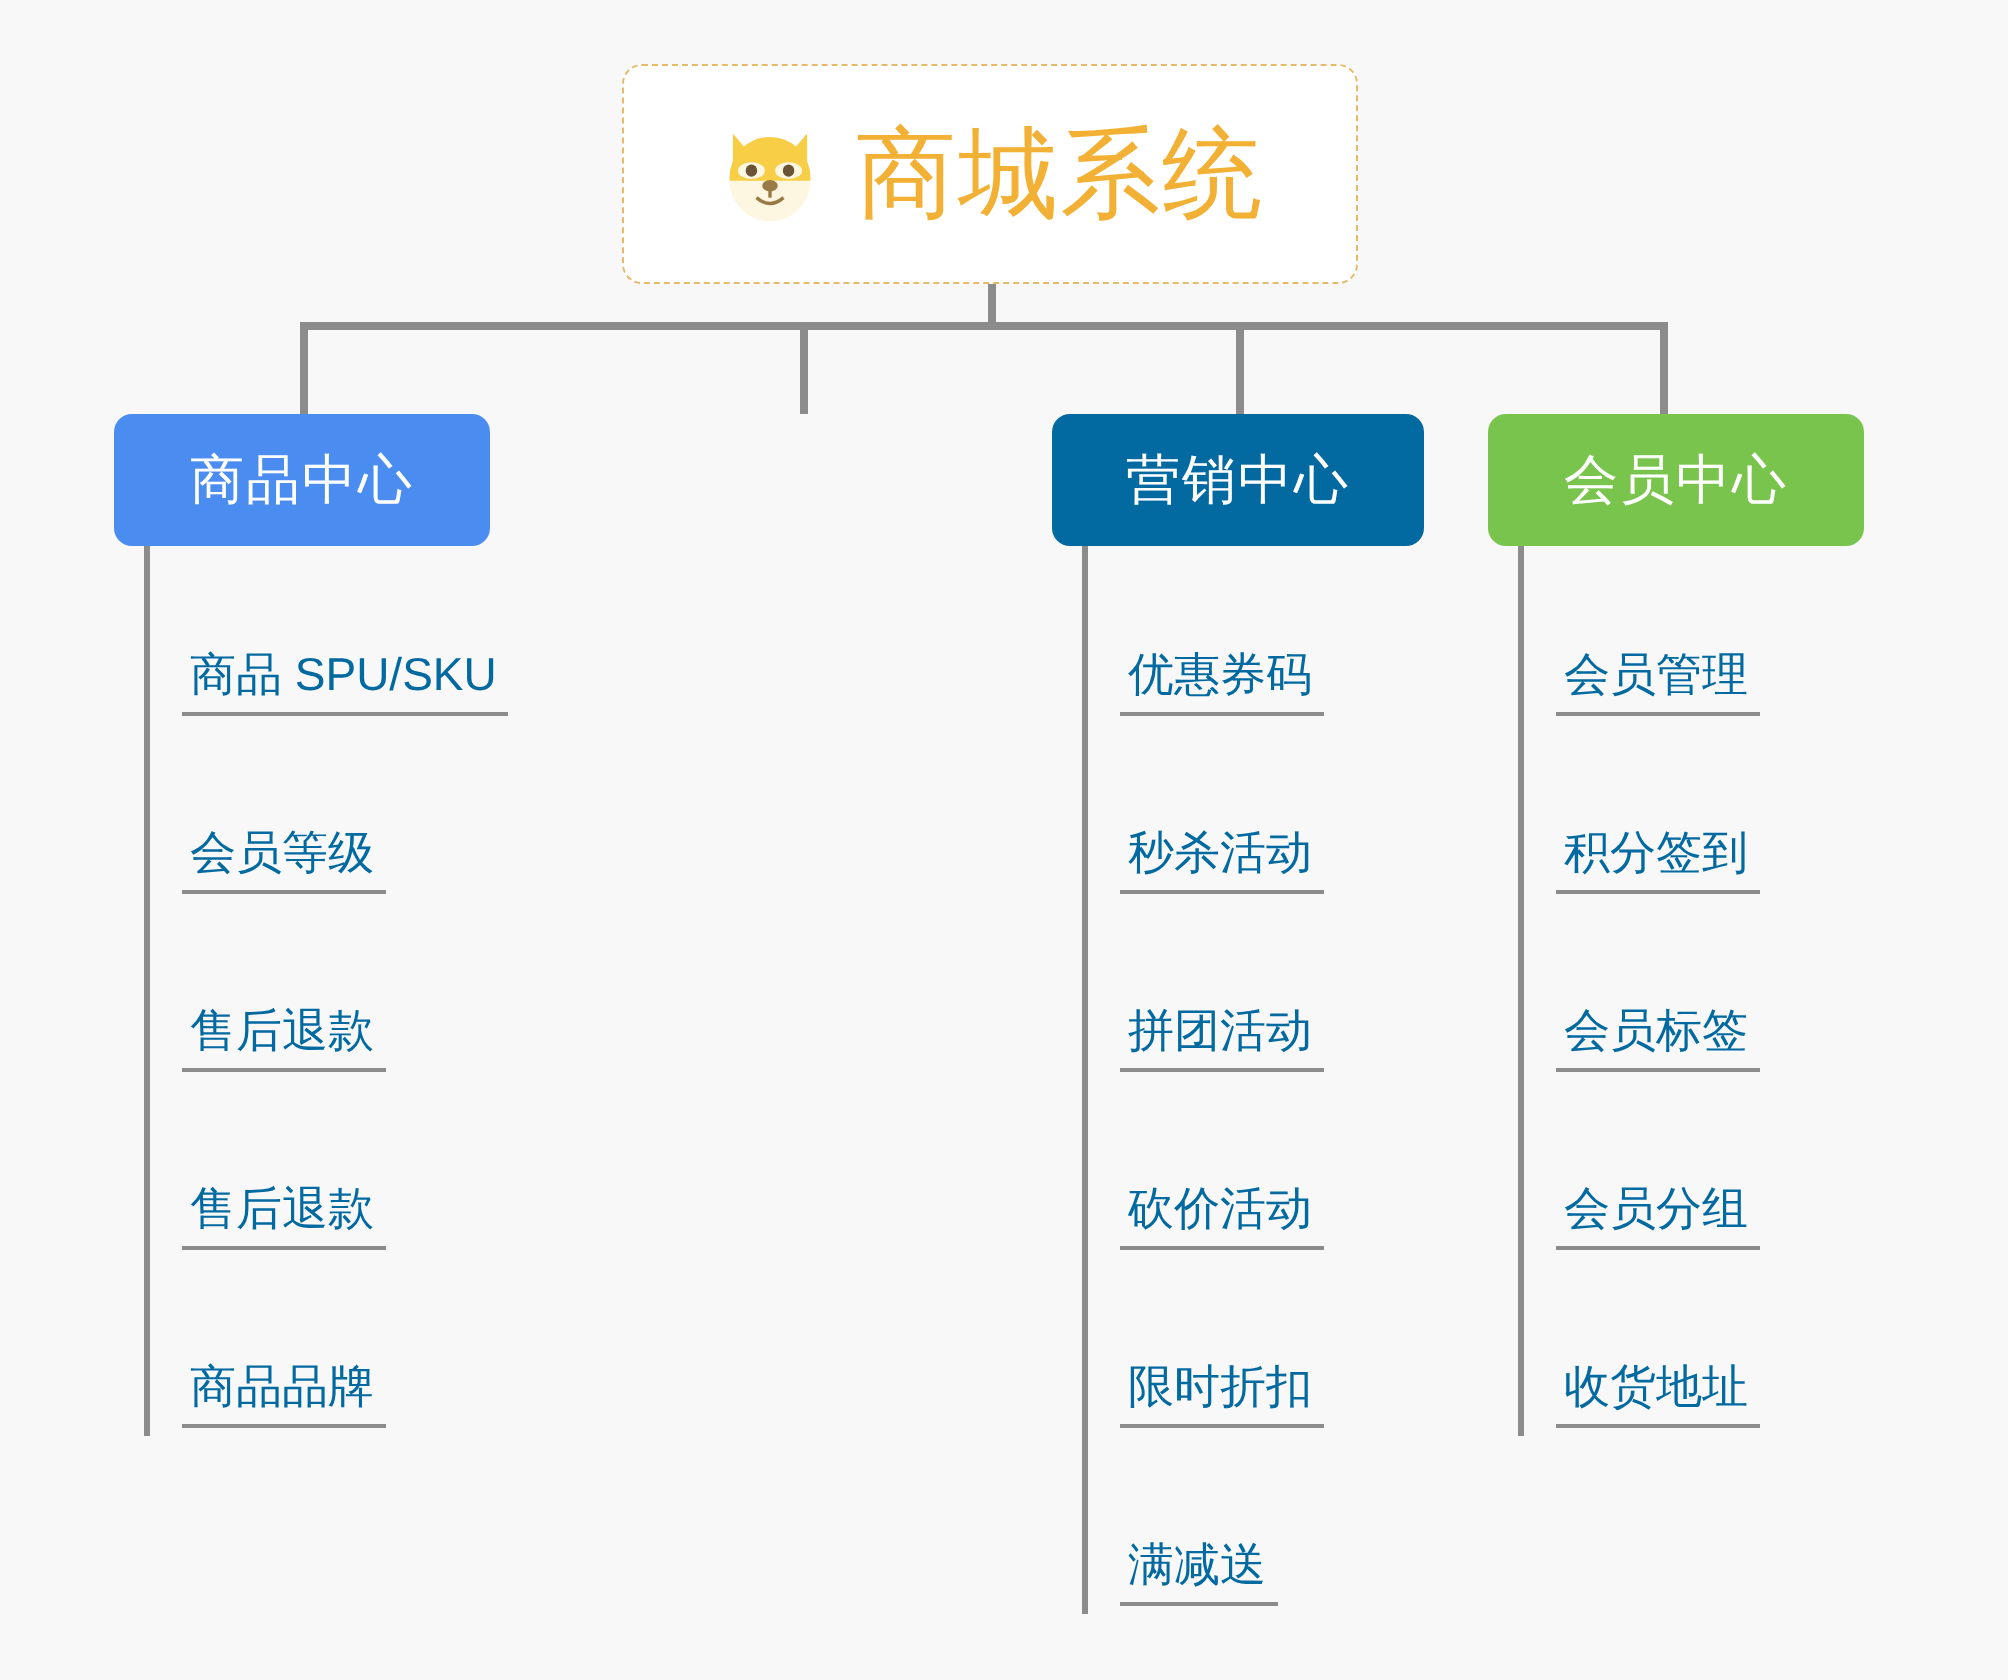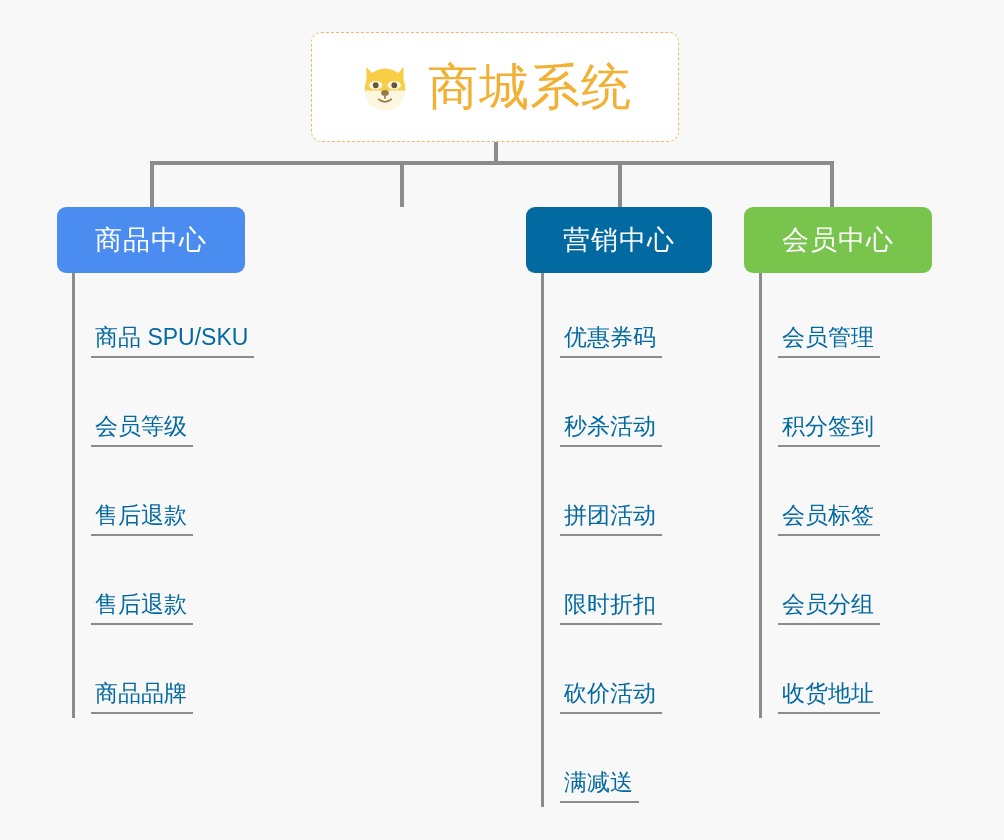--- a/index.html
+++ b/index.html
@@ -203,24 +203,24 @@
       <div class="leaf-item">
           <span class="leaf-label">优惠券码</span>
         </div>
       <div class="leaf-item">
           <span class="leaf-label">秒杀活动</span>
         </div>
       <div class="leaf-item">
           <span class="leaf-label">拼团活动</span>
         </div>
       <div class="leaf-item">
+          <span class="leaf-label">砍价活动</span>
+        </div>
+      <div class="leaf-item">
           <span class="leaf-label">限时折扣</span>
-        </div>
-      <div class="leaf-item">
-          <span class="leaf-label">砍价活动</span>
         </div>
       <div class="leaf-item">
           <span class="leaf-label">满减送</span>
         </div>
     </div>
   </div>
 
   <div class="column col-4">
     <div class="category-box cat-green">
       <span>会员中心</span>

